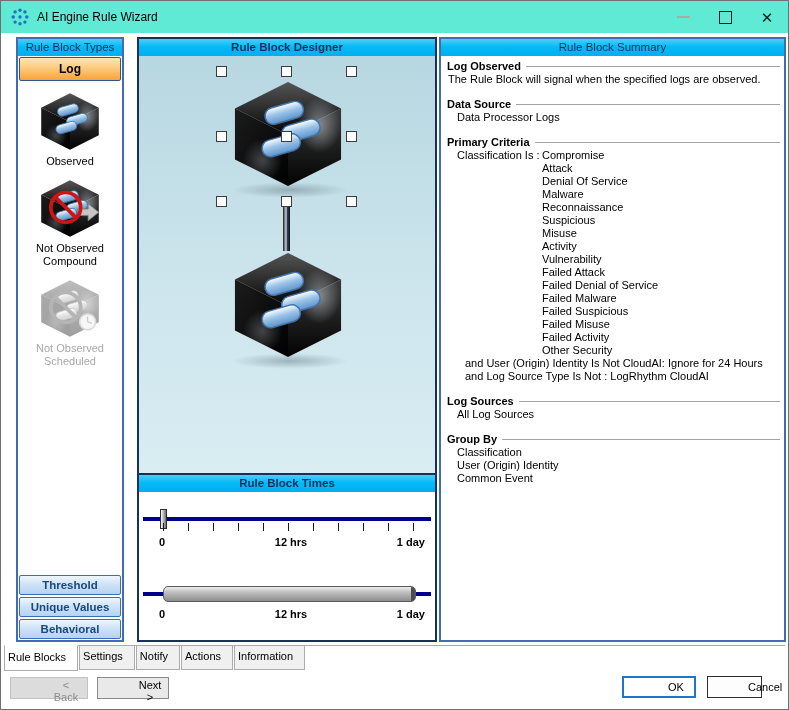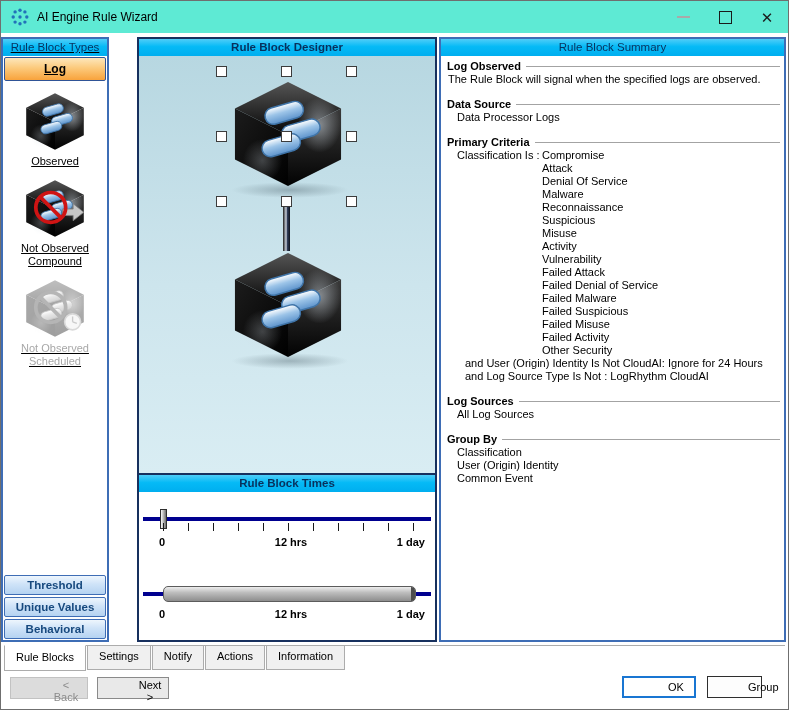--- a/index.html
+++ b/index.html
@@ -12,21 +12,21 @@
   .tb-btns{margin-left:auto;display:flex;height:32px;}
   .tb-btn{width:42px;height:32px;display:flex;align-items:center;justify-content:center;cursor:default;}
   .tb-min{width:13px;height:2px;background:#a9a9a9;}
   .tb-max{width:11px;height:11px;border:1.5px solid #1a1a1a;}
   .tb-x{font-size:15px;color:#1a1a1a;line-height:15px;}
 
   
   .panel{position:absolute;top:36px;bottom:67px;background:#fff;box-sizing:border-box;}
   .panel-header{height:17px;line-height:17px;text-align:center;font-size:11.5px;color:#08305c;
     background:linear-gradient(#4fcdf8 0%,#05baf6 45%,#00aeef 100%);}
-  .left-panel{left:0;width:108px;border:2px solid #3e6db5;text-decoration:underline;}
+  .left-panel{left:15px;width:108px;border:2px solid #3e6db5;}
   .mid-panel{left:136px;width:300px;border:2px solid #17305e;font-weight:bold;}
   .right-panel{left:438px;width:347px;border:2px solid #3e6db5;}
 
   
   .log-btn{display:block;width:calc(100% - 2px);margin:1px auto 0;height:24px;
     background:linear-gradient(#fde7bc 0%,#fcca7c 45%,#f8a33c 100%);
     border:1.5px solid #2f5496;border-radius:2px;font-family:inherit;
     font-size:12px;font-weight:bold;color:#000;cursor:pointer;}
   .type-item{margin-top:10px;text-align:center;cursor:pointer;}
   .type-item svg{display:block;margin:0 auto;}
@@ -82,21 +82,21 @@
   .sec-rule{flex:1;height:2px;border-top:1px solid #a3a3a3;border-bottom:1px solid #fff;margin-top:2px;}
   .s-text{margin-left:3px;}
   .s-val{margin-left:12px;}
   .pc-row{position:relative;margin-left:12px;}
   .pc-label{position:absolute;left:0;top:0;}
   .pc-list{margin-left:85px;}
   .conds{margin-left:20px;}
 
   
   .tabstrip{position:absolute;left:3px;right:3px;top:644px;height:23px;display:flex;border-top:1px solid #acacac;background:#fff;}
-  .tab{padding:4px 11px 0 11px;height:19px;font-size:11px;color:#000;background:#f0f0f0;
+  .tab{padding:4px 11px 0 3px;height:19px;font-size:11px;color:#000;background:#f0f0f0;
     border:1px solid #acacac;border-top:none;margin-right:1px;cursor:pointer;}
   .tab:first-child{background:#fff;margin-top:-1px;padding-top:5px;border-top:1px solid #fff;}
   .btn{position:absolute;height:22px;font-family:inherit;font-size:11px;box-sizing:border-box;cursor:pointer;padding-left:40px;}
   .btn-back{left:9px;top:676px;width:78px;background:#dcdcdc;border:1px solid #c2c2c2;color:#8b8b8b;}
   .btn-next{left:96px;top:676px;width:72px;background:#e9e9e9;border:1px solid #8a8a8a;color:#000;}
   .btn-ok{left:621px;top:675px;width:74px;background:#fff;border:2px solid #1976d2;color:#000;}
   .btn-cancel{left:706px;top:675px;width:55px;background:#fdfdfd;border:1px solid #2e2e2e;color:#000;}
 </style>
 </head>
 <body>
@@ -352,15 +352,15 @@
       <div class="tab">Rule Blocks</div>
       <div class="tab">Settings</div>
       <div class="tab">Notify</div>
       <div class="tab">Actions</div>
       <div class="tab">Information</div>
     </div>
 
   <button class="btn btn-back">&lt; Back</button>
   <button class="btn btn-next">Next &gt;</button>
   <button class="btn btn-ok">OK</button>
-  <button class="btn btn-cancel">Group</button>
+  <button class="btn btn-cancel">Cancel</button>
 
 </div>
 
 </body></html>

